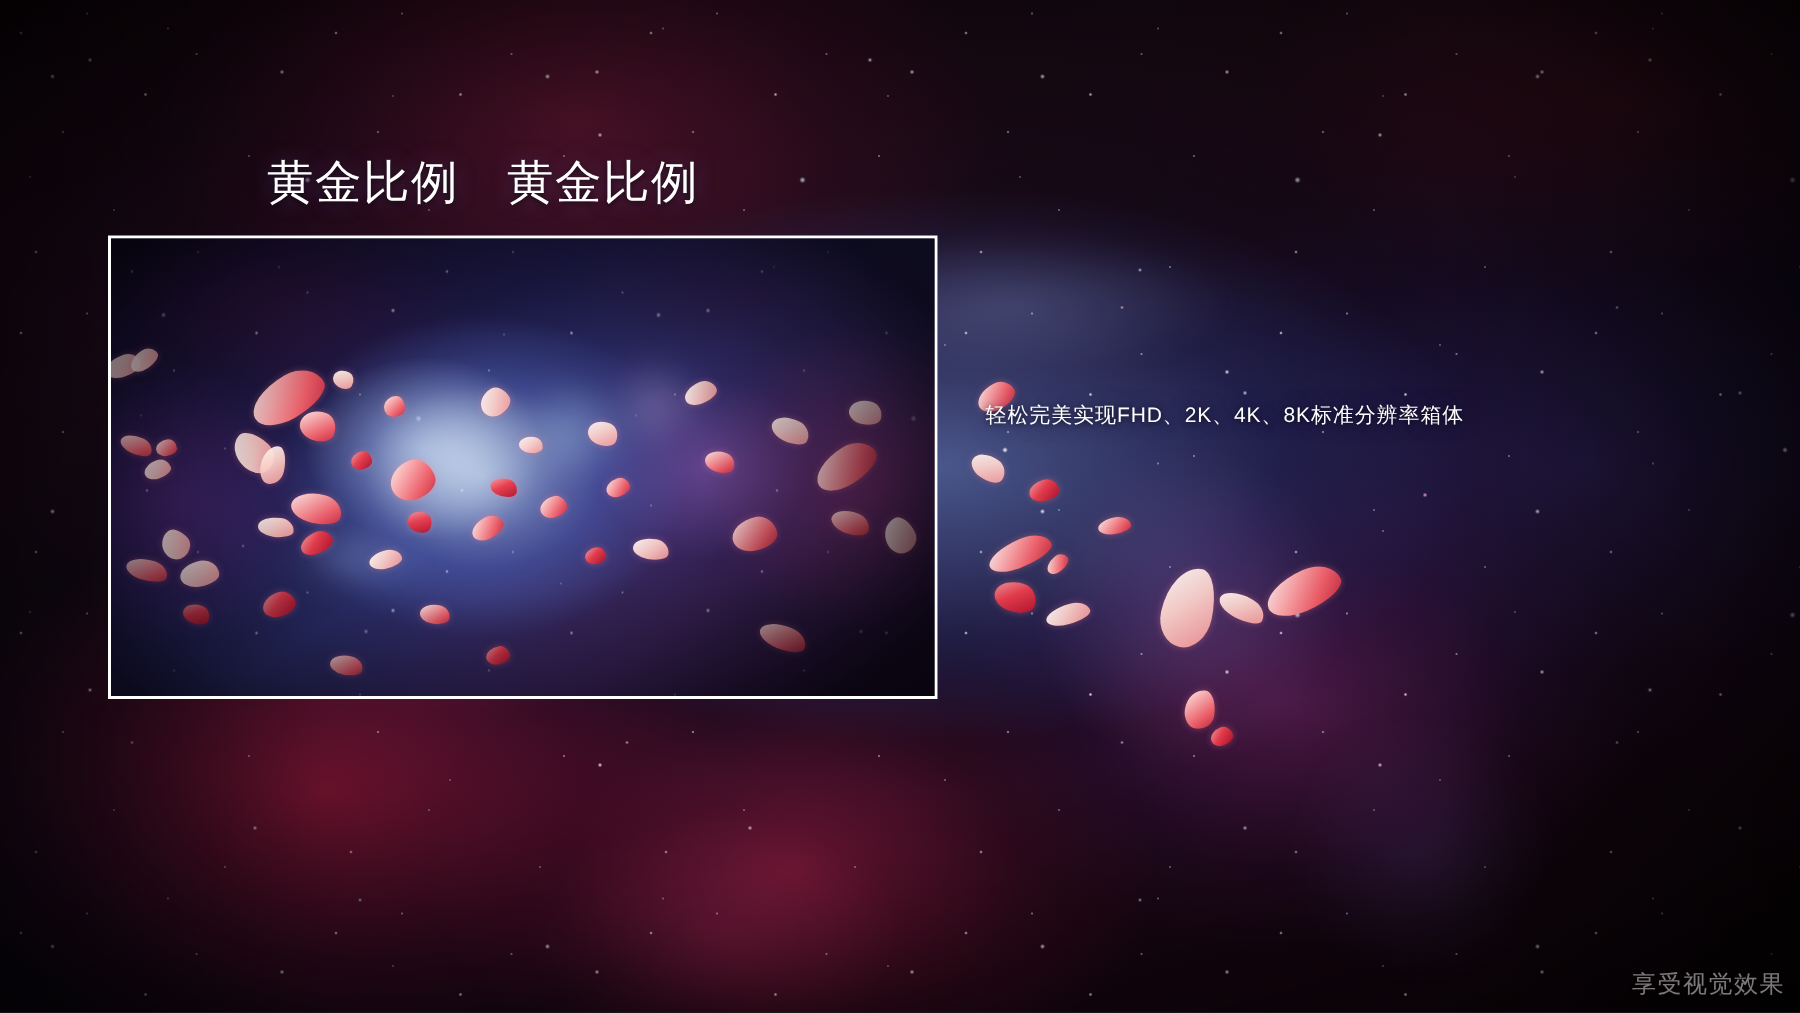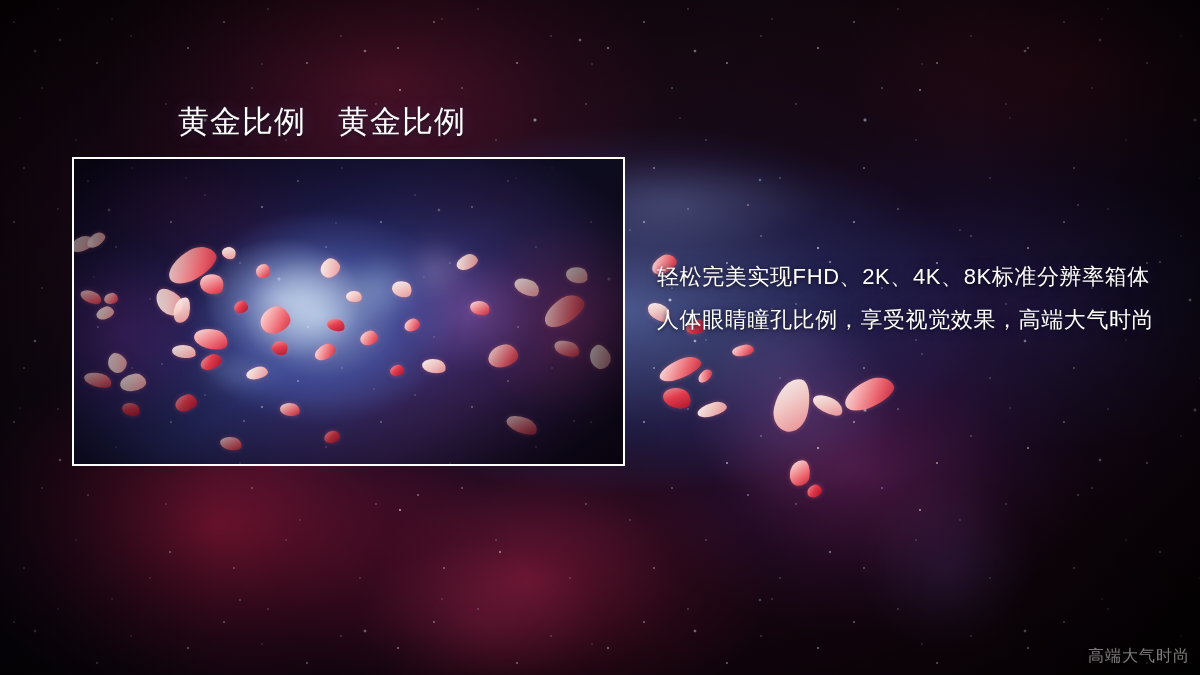--- a/index.html
+++ b/index.html
@@ -164,21 +164,21 @@
     white-space:pre;
     text-shadow:0 1px 5px rgba(0,0,0,0.65), 0 0 14px rgba(120,90,170,0.45);
   }
 
   #body-text {
     position:absolute;
     left:657px; top:255px;
     width:500px;
   }
   .body-line {
-    font-size:22px;
+    font-size:14px;
     line-height:43px;
     color:#ffffff;
     letter-spacing:0.6px;
     white-space:nowrap;
     text-shadow:0 1px 4px rgba(0,0,0,0.75), 0 0 12px rgba(40,30,90,0.6);
   }
 
   #watermark {
     position:absolute;
     right:10px; bottom:8px;
@@ -272,18 +272,17 @@
     <div class="petal deep" style="left:250px; top:272px; width:16px; height:12px; transform:rotate(-10deg);"></div>
     <div class="petal" style="left:146px; top:278px; width:22px; height:13px; transform:rotate(12deg);"></div>
 
     <div class="inner-vignette"></div>
   </div>
 
   <div id="title">黄金比例　黄金比例</div>
 
   <div id="body-text">
     <div class="body-line">轻松完美实现FHD、2K、4K、8K标准分辨率箱体</div>
-    <div class="body-line">人体眼睛瞳孔比例，享受视觉效果，高端大气时尚</div>
   </div>
 
-  <div id="watermark">高端大气时尚</div>
+  <div id="watermark">享受视觉效果</div>
 
 </div>
 
 </body></html>

